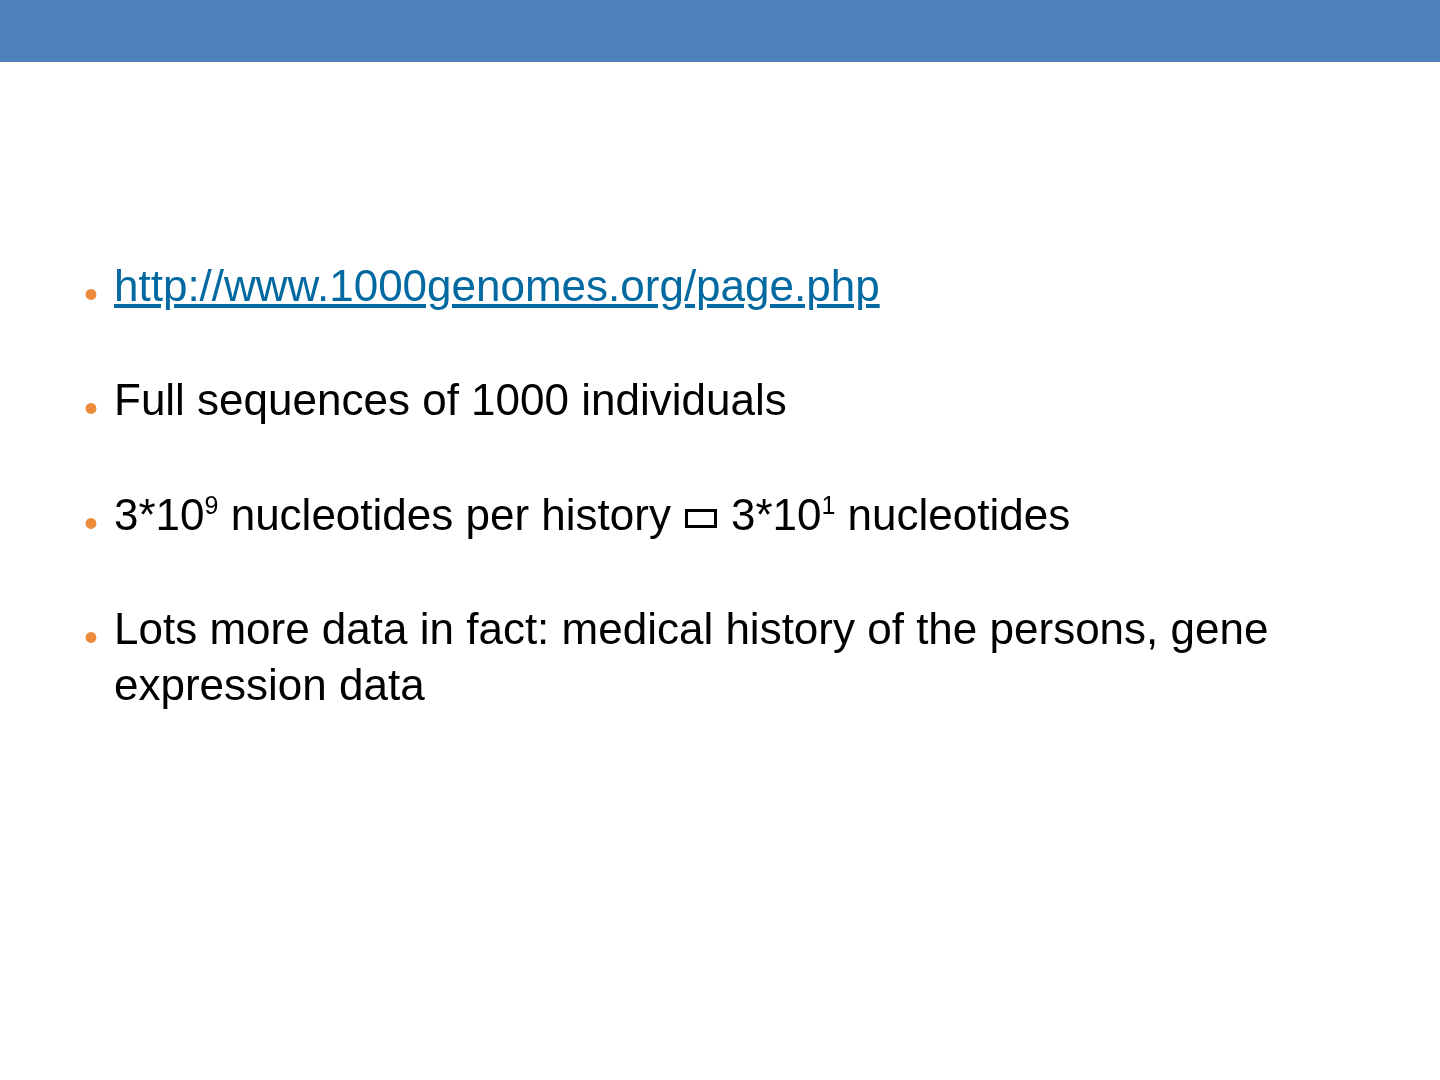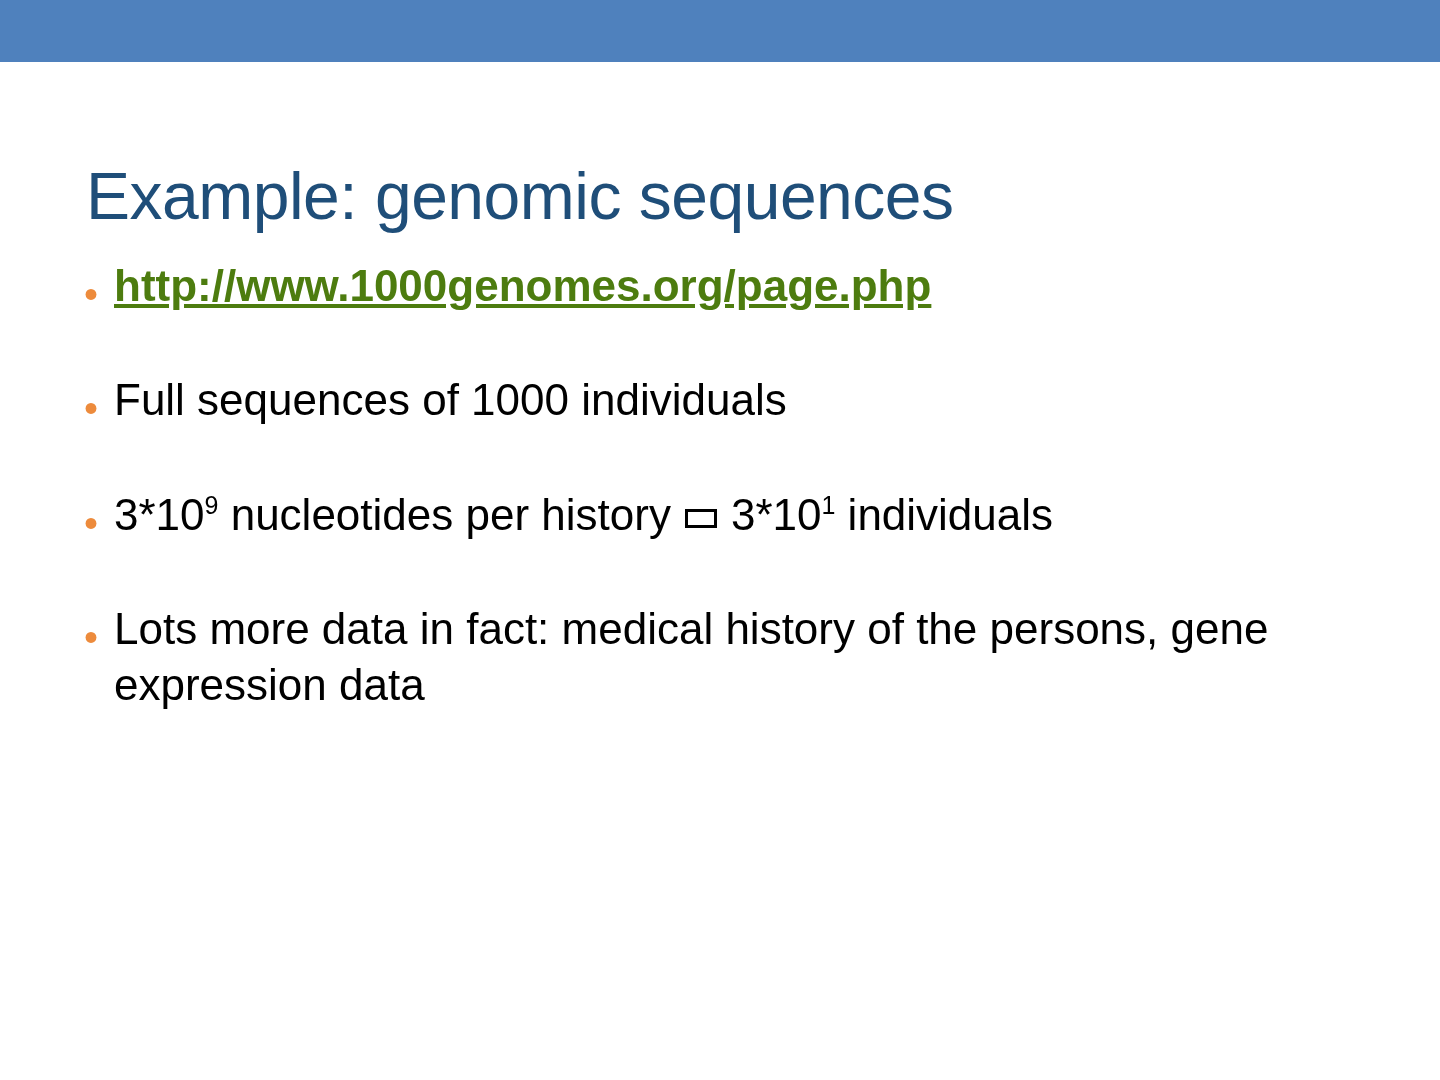--- a/index.html
+++ b/index.html
@@ -57,24 +57,23 @@
     margin-top: 16px;
     width: 30px;
   }
   .bullet-text {
     flex: 1 1 auto;
     font-size: 44px;
     line-height: 1.28;
     color: #000000;
   }
   .link-text {
-    color: #4d7c0f;
+    color: #0369a1;
     text-decoration: underline;
     font-size: 44px;
-    font-weight: bold;
   }
   sup.exp {
     font-size: 25px;
     vertical-align: super;
     line-height: 0;
   }
   .box-glyph {
     display: inline-block;
     width: 26px;
     height: 13px;
@@ -83,37 +82,36 @@
     margin: 0 14px;
   }
 </style>
 </head>
 <body>
 
 <div class="slide">
 
   <div class="top-band"></div>
 
-  <h1 class="title">Example: genomic sequences</h1>
 
   <div class="body-block">
 
     <div class="bullet-row">
       <span class="bullet-dot">•</span>
       <span class="bullet-text"><a class="link-text" href="#">http://www.1000genomes.org/page.php</a></span>
     </div>
 
     <div class="bullet-row">
       <span class="bullet-dot">•</span>
       <span class="bullet-text">Full sequences of 1000 individuals</span>
     </div>
 
     <div class="bullet-row">
       <span class="bullet-dot">•</span>
-      <span class="bullet-text"><span>3*10</span><sup class="exp">9</sup><span> nucleotides per history</span><span class="box-glyph"></span><span>3*10</span><sup class="exp">1</sup><span> individuals</span></span>
+      <span class="bullet-text"><span>3*10</span><sup class="exp">9</sup><span> nucleotides per history</span><span class="box-glyph"></span><span>3*10</span><sup class="exp">1</sup><span> nucleotides</span></span>
     </div>
 
     <div class="bullet-row">
       <span class="bullet-dot">•</span>
       <span class="bullet-text">Lots more data in fact: medical history of the persons, gene expression data</span>
     </div>
 
   </div>
 </div>
 

